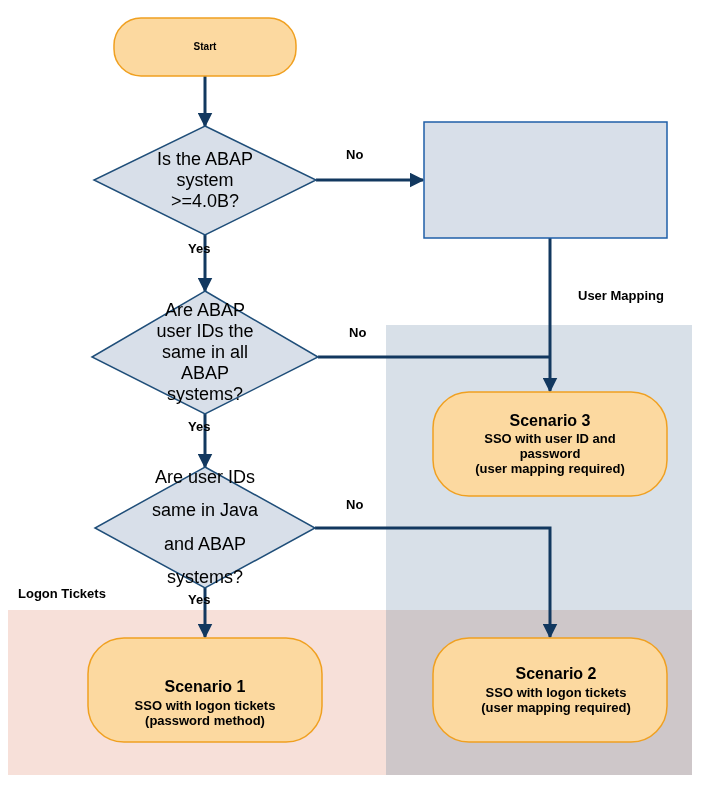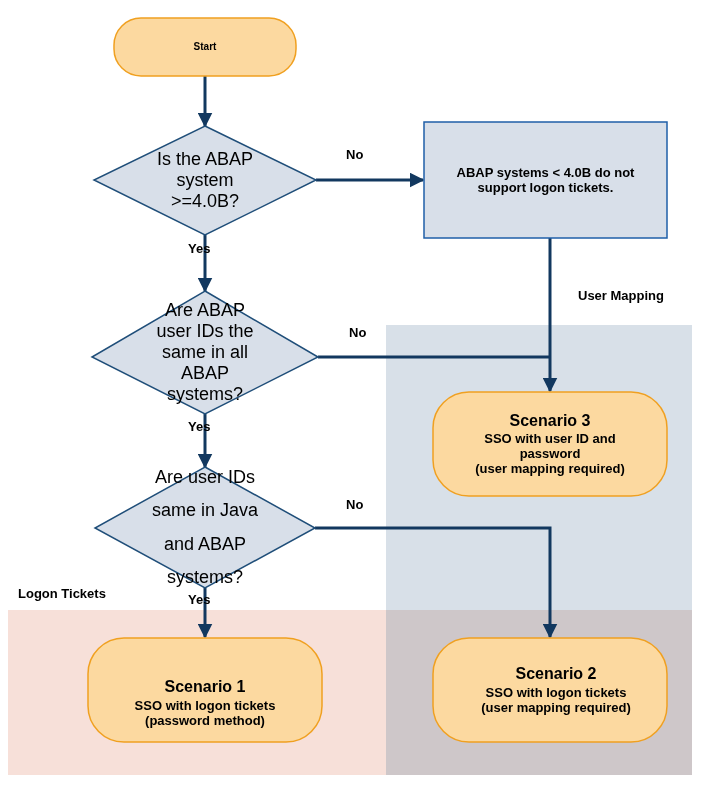--- a/index.html
+++ b/index.html
@@ -167,24 +167,20 @@
   <div class="node-text terminator-text" style="left:114px; top:18px; width:182px; height:58px;">
     <span class="ln">Start</span>
   </div>
 
   <div class="node-text decision-text" style="left:110px; top:126px; width:190px; height:109px;">
     <span class="ln">Is the ABAP</span>
     <span class="ln">system</span>
     <span class="ln">&gt;=4.0B?</span>
   </div>
 
-  <div class="node-text process-text" style="left:424px; top:122px; width:243px; height:116px;">
-    <span class="ln">ABAP systems &lt; 4.0B do  not</span>
-    <span class="ln">support logon tickets.</span>
-  </div>
 
   <div class="node-text decision-text" style="left:110px; top:291px; width:190px; height:123px;">
     <span class="ln">Are ABAP</span>
     <span class="ln">user IDs the</span>
     <span class="ln">same in all</span>
     <span class="ln">ABAP</span>
     <span class="ln">systems?</span>
   </div>
 
   <div class="node-text decision-text" style="left:110px; top:467px; width:190px; height:121px;justify-content:space-between;">

